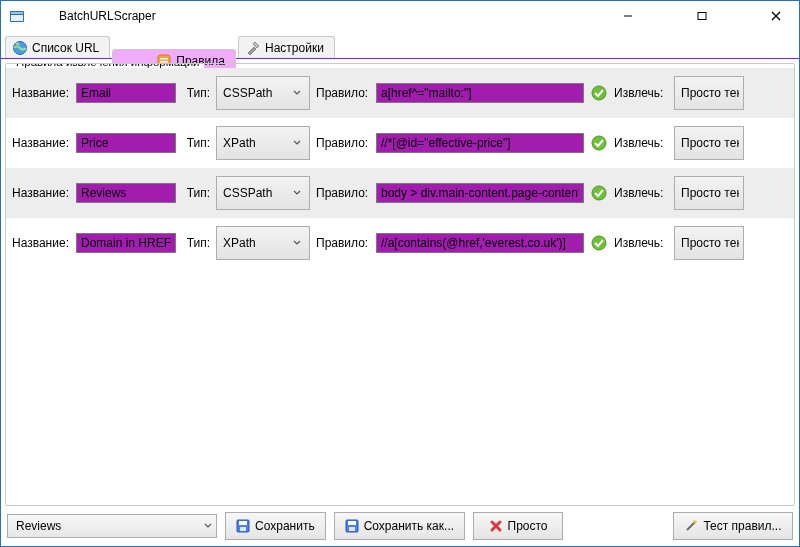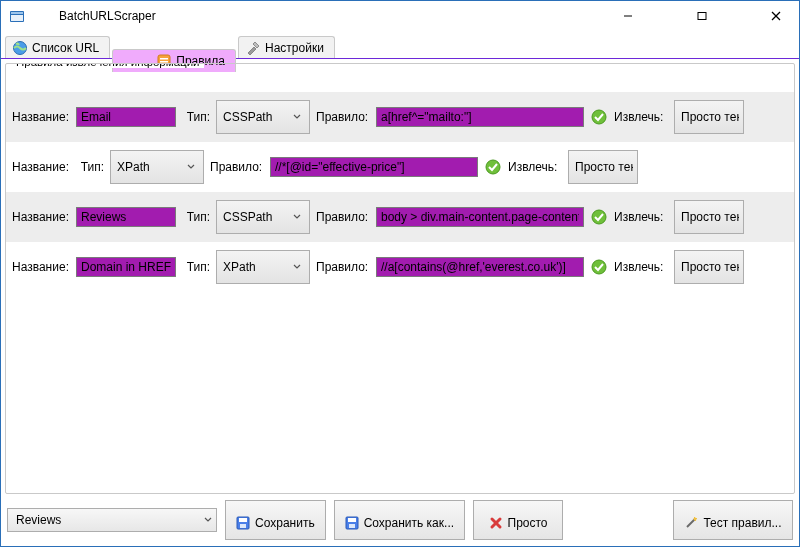--- a/index.html
+++ b/index.html
@@ -40,21 +40,21 @@
   
   .groupbox {
     margin: 4px 4px 0 4px; border: 1px solid #c9c9c9; border-radius: 2px;
     position: relative; flex: 1; display: flex; flex-direction: column;
     overflow: hidden;
   }
   .groupbox-legend {
     position: absolute; top: -8px; left: 6px; background: #fff; padding: 0 4px;
     font-size: 11.5px; color: #000;
   }
-  .rules-list { flex: 1; overflow: auto; margin-top: 28px; }
+  .rules-list { flex: 1; overflow: auto; margin-top: 4px; }
   .rule-row {
     display: flex; align-items: center; padding: 8px 6px; gap: 6px;
     min-height: 46px;
   }
   .rule-row.alt { background: #ededed; }
   .lbl { font-size: 12px; color: #000; white-space: nowrap; }
   .lbl.name-lbl { width: 58px; text-align: left; }
   .lbl.type-lbl { width: 28px; text-align: right; }
   .lbl.rule-lbl { width: 54px; text-align: left; }
   .lbl.extract-lbl { width: 54px; text-align: left; }
@@ -80,23 +80,23 @@
     display: flex; align-items: center; padding: 6px; gap: 8px;
     border-top: 0;
   }
   .bottombar .profile-combo {
     width: 210px; height: 24px; border: 1px solid #adadad;
     background: linear-gradient(#f7f7f7,#e7e7e7); display: flex; align-items: center;
     padding: 0 4px 0 8px; font-size: 12px;
   }
   .bottombar .profile-combo .combo-text { flex: 1; }
   .btn {
-    height: 40px; border: 1px solid #adadad; background: linear-gradient(#f7f7f7,#e5e5e5);
-    display: inline-flex; align-items: flex-end; justify-content: center; gap: 5px;
-    padding: 9px 10px; font-size: 12px; min-width: 90px;
+    height: 28px; border: 1px solid #adadad; background: linear-gradient(#f7f7f7,#e5e5e5);
+    display: inline-flex; align-items: center; justify-content: center; gap: 5px;
+    padding: 0 10px; font-size: 12px; min-width: 90px;
   }
   .spacer { flex: 1; }
   
   svg { display: block; }
 </style>
 </head>
 <body>
 
 <div class="window">
 
@@ -185,20 +185,21 @@
           </svg>
         </span>
         <span class="lbl extract-lbl">Извлечь:</span>
         <div class="combo small">
           <span class="combo-text">Просто текст</span>
         </div>
       </div>
 
       <div class="rule-row">
         <span class="lbl name-lbl">Название:</span>
+        <input class="txt name-field" value="Price" style="">
         <span class="lbl type-lbl">Тип:</span>
         <div class="combo">
           <span class="combo-text">XPath</span>
           <span class="chev">
             <svg width="8" height="8" viewBox="0 0 8 8">
                 <path d="M1 2 L4 5 L7 2" fill="none" stroke="#555" stroke-width="1.2"></path>
               </svg>
           </span>
         </div>
         <span class="lbl rule-lbl">Правило:</span>

